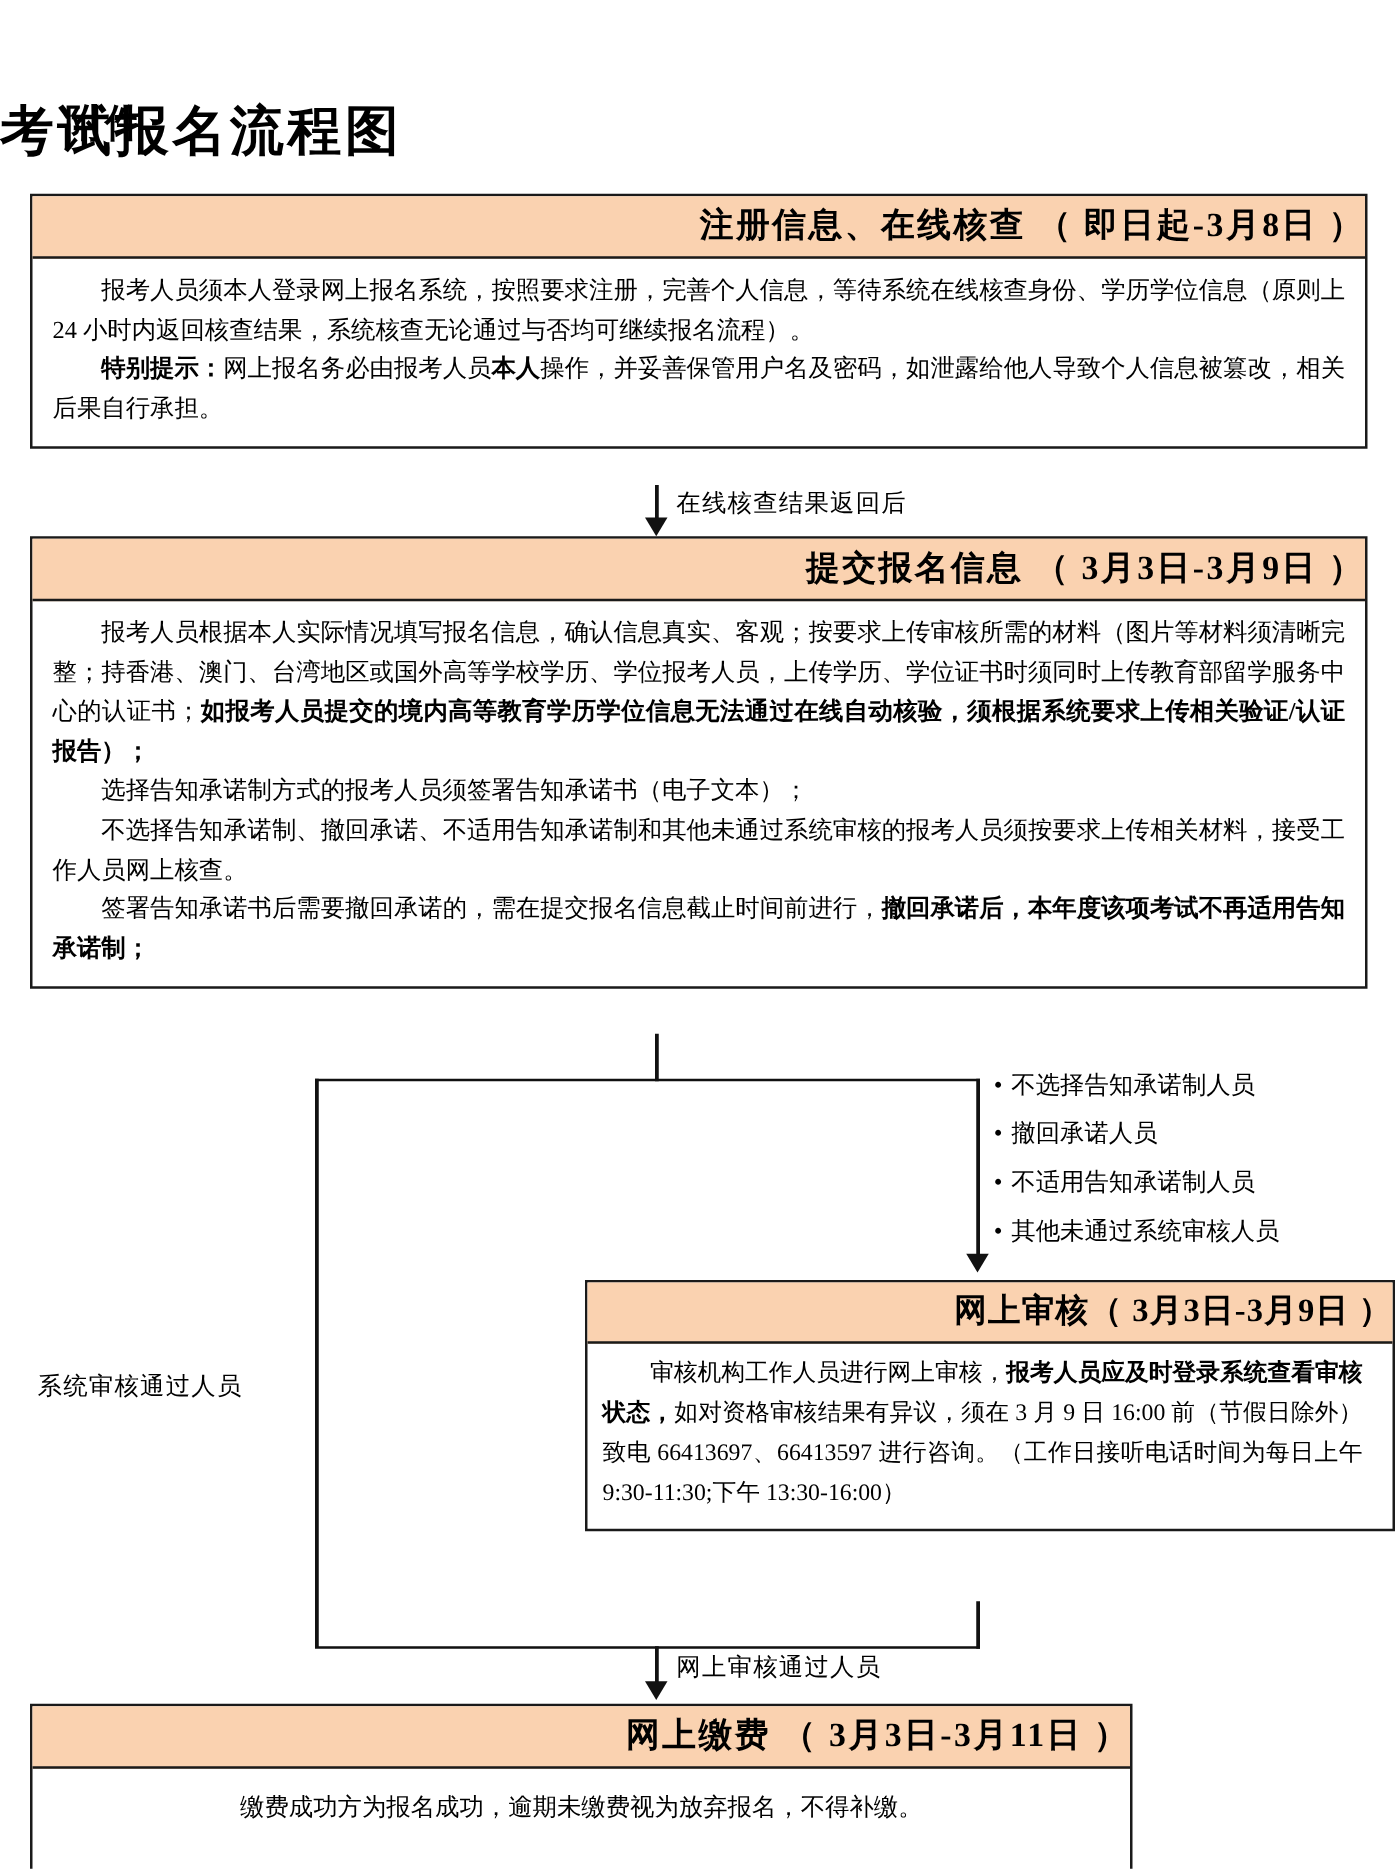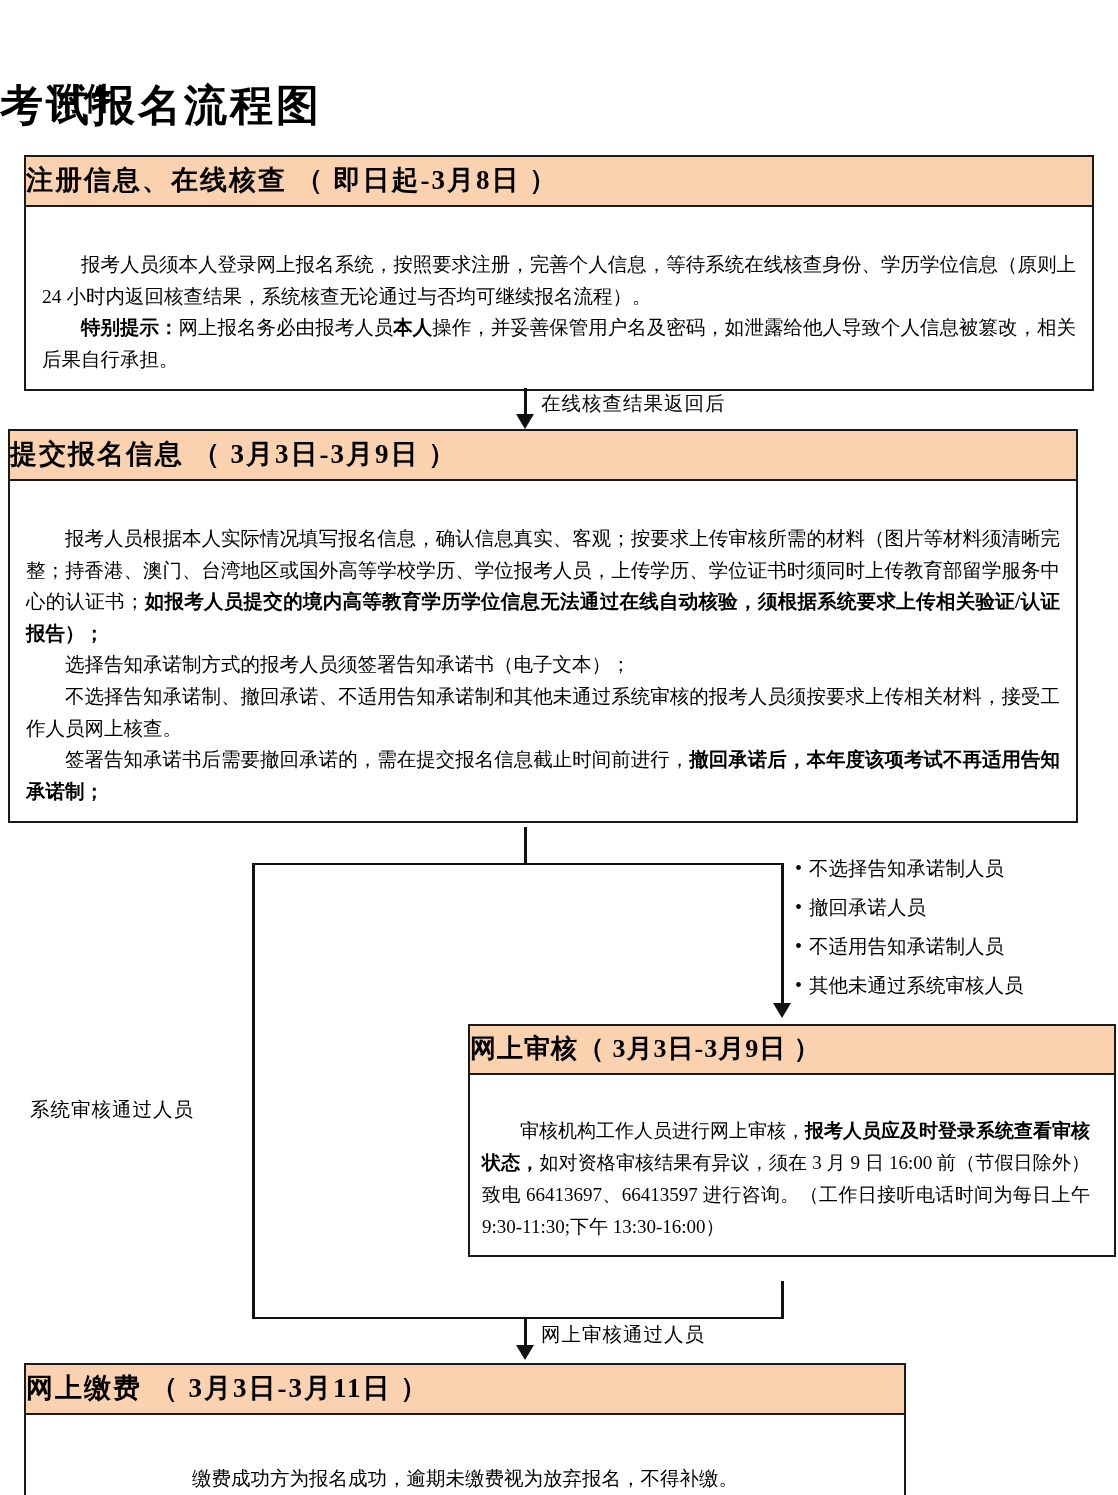--- a/index.html
+++ b/index.html
@@ -47,48 +47,47 @@
 
   
   .box {
     position: absolute;
     border: 2px solid #1a1a1a;
     background: #ffffff;
   }
   .box-head {
     background: #fad2b0;
     border-bottom: 2px solid #1a1a1a;
-    text-align: left;
+    text-align: right;
     font-size: 27px;
     font-weight: 700;
     letter-spacing: 2px;
     padding: 8px 0 9px;
     line-height: 1.15;
   }
   .box-body {
     padding: 10px 16px 14px 16px;
     font-size: 19.5px;
     line-height: 1.62;
     text-align: justify;
     text-justify: inter-ideograph;
-    margin-top: 32px;
   }
   .box-body p {
     margin: 0;
     text-indent: 2em;
   }
   .box-body p.center {
     text-indent: 0;
     text-align: center;
   }
   .box-body b { font-weight: 700; }
 
   
   #box-register { left: 24px;  top: 155px;  width: 1070px; }
-  #box-submit   { left: 8px;  top: 429px;  width: 1070px; }
+  #box-submit   { left: 24px;  top: 429px;  width: 1070px; }
   #box-review   { left: 468px; top: 1024px; width: 648px; }
   #box-payment  { left: 24px;  top: 1363px; width: 882px; }
 
   #box-review .box-head { font-size: 26px; letter-spacing: 1px; }
   #box-review .box-body { font-size: 19px; padding: 8px 24px 12px 12px; line-height: 1.68; }
   #box-payment .box-body { padding: 16px 16px 34px; }
 
   
   .vline {
     position: absolute;

